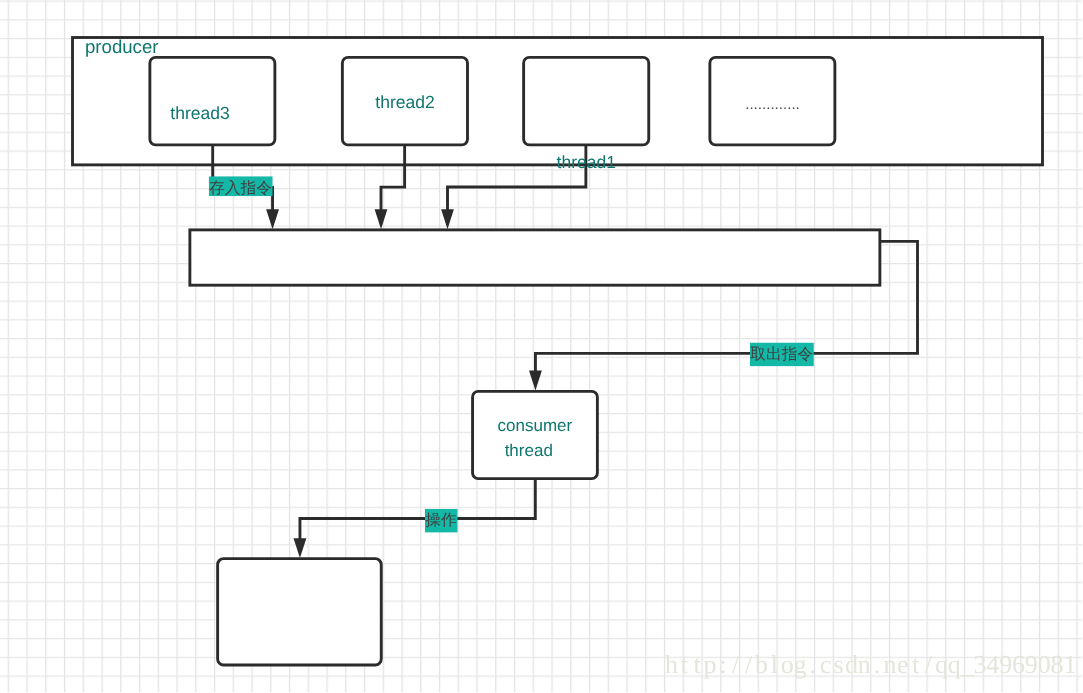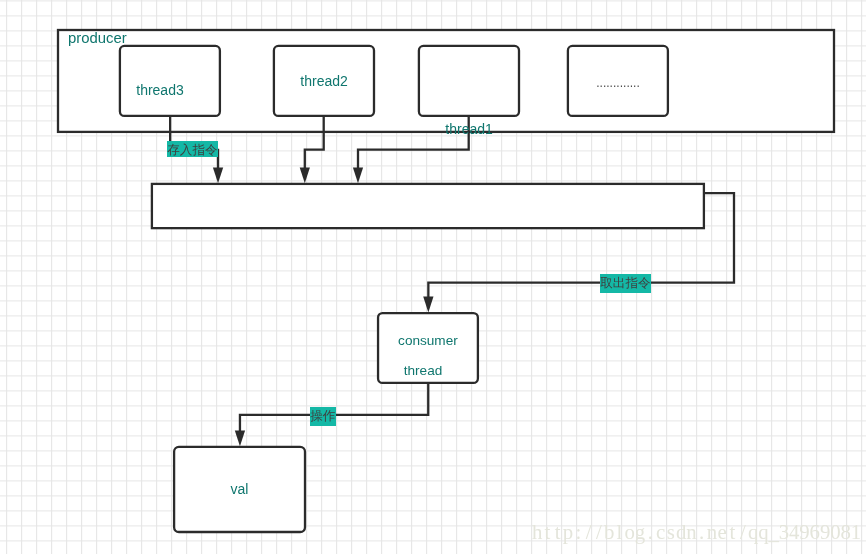--- a/index.html
+++ b/index.html
@@ -109,20 +109,19 @@
       <polygon points="239.95,446.3 234.8,430.6 245.1,430.6"></polygon>
     </g>
   </svg>
 
   <div class="node-label" style="left:68.4px; top:29.8px; font-size:14.9px;">producer</div>
   <div class="node-label" style="left:119.9px; top:82px; width:80px; font-size:14px;">thread3</div>
   <div class="node-label" style="left:273.9px; top:72.7px; width:100.1px; font-size:14px;">thread2</div>
   <div class="node-label" style="left:418.9px; top:72.7px; width:100.1px; font-size:14px;margin-top:48px;">thread1</div>
   <div class="node-label" style="left:567.9px; top:75.4px; width:100px; font-size:12.1px; color:#4a4a4a;">.............</div>
   <div class="node-label" style="left:378.05px; top:332.7px; width:99.85px; font-size:13.6px;">consumer</div>
-  <div class="node-label" style="left:378.05px; top:363px; width:90px; font-size:13.6px;">thread</div>
-  <div class="node-label" style="left:174.1px; top:480.8px; width:130.9px; font-size:14px;">val</div>
+  <div class="node-label" style="left:378.05px; top:353px; width:90px; font-size:13.6px;">thread</div>
 
   <div class="edge-label" style="left:167.2px; top:140.5px; font-size:12.6px; padding:2.8px 0.2px 1px 0.2px;">存入指令</div>
   <div class="edge-label" style="left:599.9px; top:274.2px; font-size:12.6px; padding:3px 0.2px;">取出指令</div>
-  <div class="edge-label" style="left:310px; top:406.8px; font-size:12.6px; padding:3px 0.2px;">操作</div>
+  <div class="edge-label" style="left:340px; top:406.8px; font-size:12.6px; padding:3px 0.2px;">操作</div>
 
 </div>
 
 </body></html>

